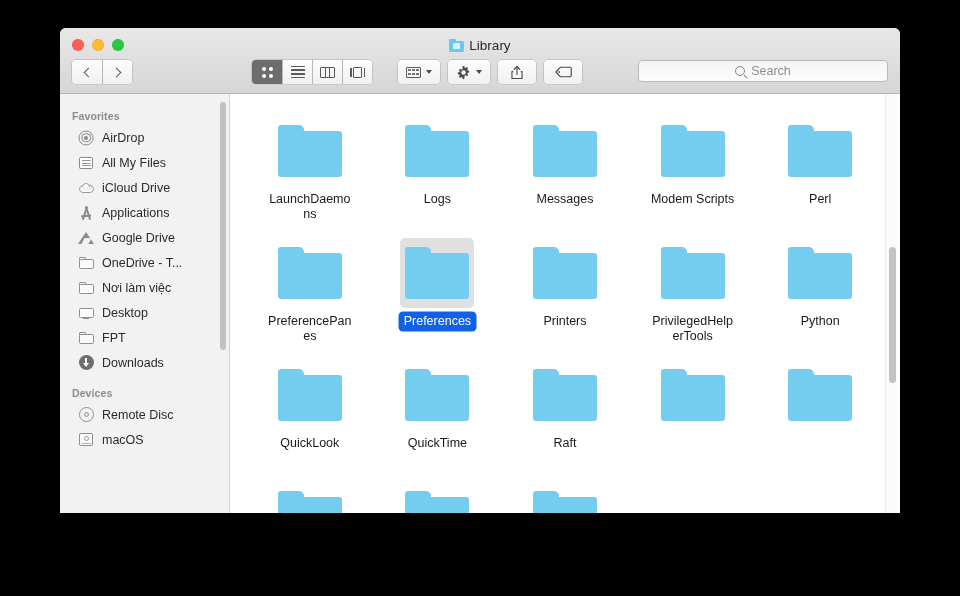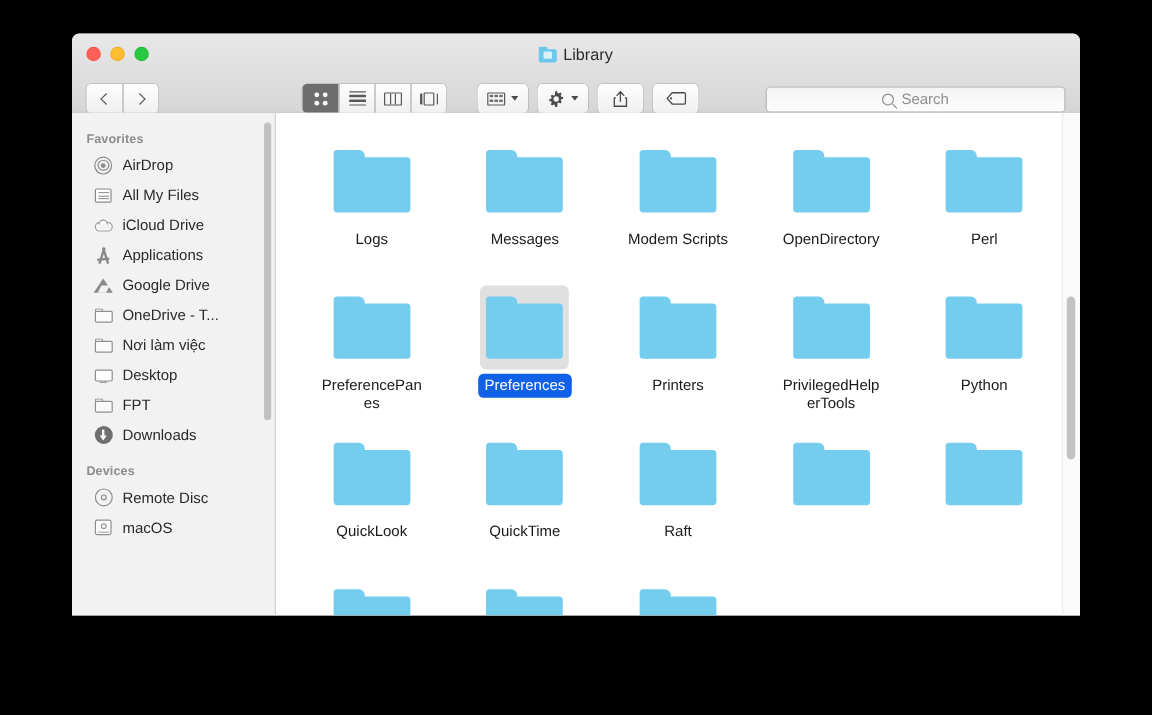--- a/index.html
+++ b/index.html
@@ -90,21 +90,21 @@
     border-radius: 1px;
   }
 
   
   .toolbar {
     position: absolute;
     left: 0; right: 0;
     top: 32px;
     height: 34px;
     display: flex;
-    align-items: flex-end;
+    align-items: flex-start;
     padding: 0 12px;
   }
 
   .btn-group {
     display: flex;
     border-radius: 4px;
     overflow: hidden;
     box-shadow: 0 0 0 0.5px #a9a9a9, 0 1px 0 rgba(255,255,255,0.55);
   }
   .nav-btn {
@@ -741,20 +741,29 @@
         </span>
         <span class="sb-label">macOS</span>
       </div>
 
       <div class="sb-scroll"></div>
     </div>
 
     <div class="content">
       <div class="grid">
 
+        <div class="cell">
+          <div class="icon-wrap">
+            <div class="folder">
+                <span class="tab"></span>
+                <span class="body"></span>
+              </div>
+          </div>
+          <div class="cell-label">LaunchDaemons</div>
+        </div>
 
         <div class="cell">
           <div class="icon-wrap">
             <div class="folder">
                 <span class="tab"></span>
                 <span class="body"></span>
               </div>
           </div>
           <div class="cell-label">Logs</div>
         </div>
@@ -772,29 +781,20 @@
         <div class="cell">
           <div class="icon-wrap">
             <div class="folder">
                 <span class="tab"></span>
                 <span class="body"></span>
               </div>
           </div>
           <div class="cell-label">Modem Scripts</div>
         </div>
 
-        <div class="cell">
-          <div class="icon-wrap">
-            <div class="folder">
-                <span class="tab"></span>
-                <span class="body"></span>
-              </div>
-          </div>
-          <div class="cell-label">OpenDirectory</div>
-        </div>
 
 
         <div class="cell">
           <div class="icon-wrap">
             <div class="folder">
                 <span class="tab"></span>
                 <span class="body"></span>
               </div>
           </div>
           <div class="cell-label">Perl</div>

